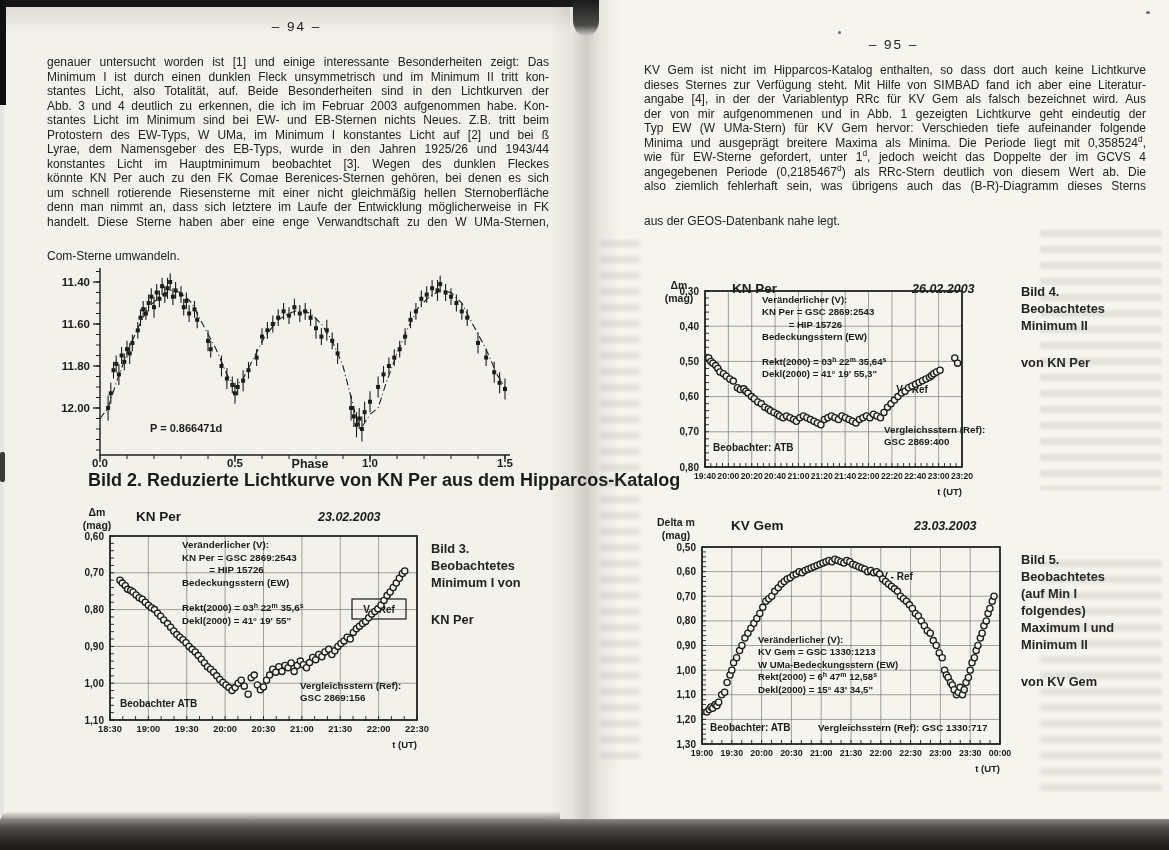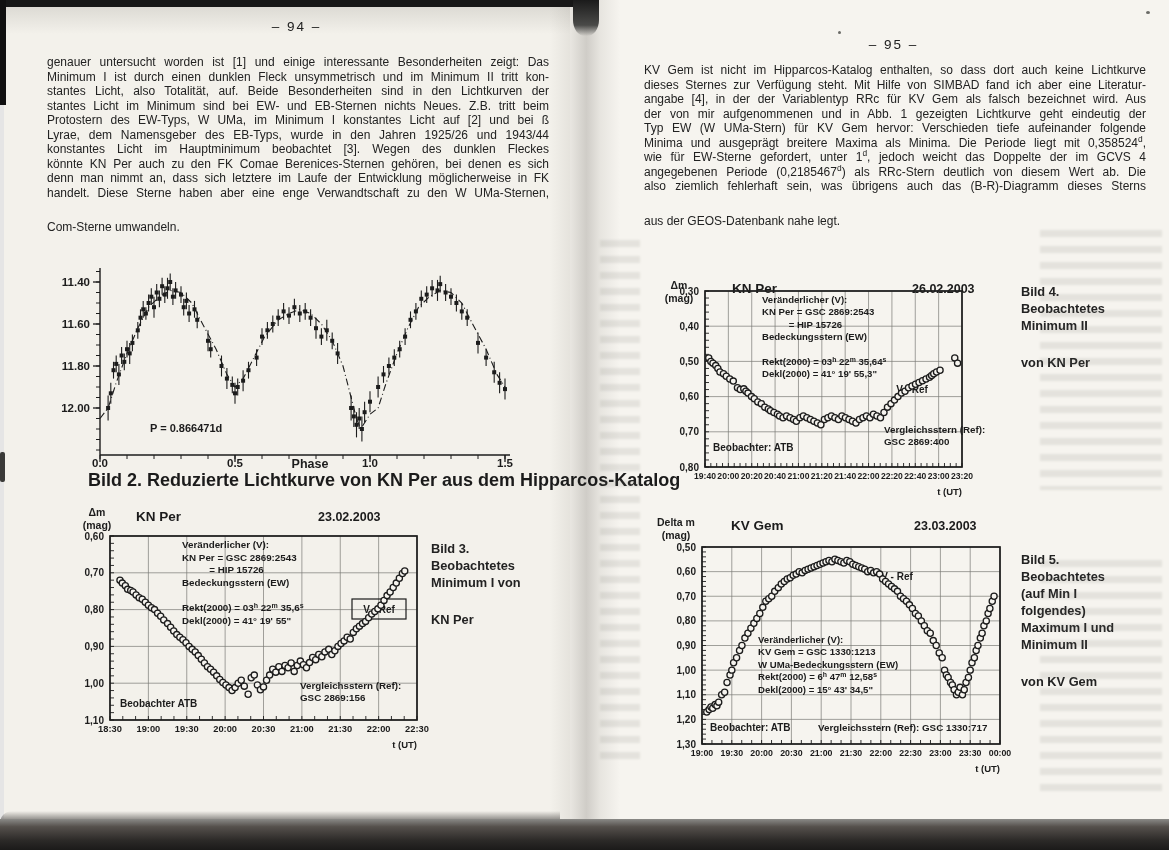--- a/index.html
+++ b/index.html
@@ -28,41 +28,43 @@
          overflow:hidden;color:#222;}
   .tline.last{text-align-last:left;margin-top:20px;}
   sup{font-size:70%;line-height:0;}
 
   svg{position:absolute;}
   .b2cap{position:absolute;left:88px;top:470px;font-weight:bold;font-size:18px;color:#1b1b1b;}
   .figcap{position:absolute;font-weight:bold;font-size:12.8px;line-height:17px;color:#1d1d1d;}
   .figcap .tline{height:17px;font-size:12.8px;line-height:17px;text-align:left;text-align-last:left;font-weight:bold;}
   .cylab{position:absolute;width:46px;text-align:center;font-size:10.5px;font-weight:bold;line-height:13px;color:#1d1d1d;}
   .ctitle{position:absolute;font-size:13.5px;font-weight:bold;color:#1b1b1b;}
-  .cdate{position:absolute;font-size:12.5px;font-weight:bold;color:#1b1b1b;}
+  .cdate{position:absolute;font-size:12.5px;font-weight:bold;color:#1b1b1b;font-style:italic;}
 </style>
 </head>
 <body>
 
 <div class="scan">
 
   <div class="paper-left"></div>
   <div class="paper-right"></div>
   <div class="gutter"></div>
 
   <div class="pageno" style="left:47px;top:19px">– 94 –</div>
   <div class="para" style="left:47px;top:55px">
       <div class="tline">genauer untersucht worden ist [1] und einige interessante Besonderheiten zeigt: Das</div>
       <div class="tline">Minimum I ist durch einen dunklen Fleck unsymmetrisch und im Minimum II tritt kon-</div>
       <div class="tline">stantes Licht, also Totalität, auf. Beide Besonderheiten sind in den Lichtkurven der</div>
+      <div class="tline">Abb. 3 und 4 deutlich zu erkennen, die ich im Februar 2003 aufgenommen habe. Kon-</div>
       <div class="tline">stantes Licht im Minimum sind bei EW- und EB-Sternen nichts Neues. Z.B. tritt beim</div>
       <div class="tline">Protostern des EW-Typs, W UMa, im Minimum I konstantes Licht auf [2] und bei ß</div>
       <div class="tline">Lyrae, dem Namensgeber des EB-Typs, wurde in den Jahren 1925/26 und 1943/44</div>
       <div class="tline">konstantes Licht im Hauptminimum beobachtet [3]. Wegen des dunklen Fleckes</div>
       <div class="tline">könnte KN Per auch zu den FK Comae Berenices-Sternen gehören, bei denen es sich</div>
+      <div class="tline">um schnell rotierende Riesensterne mit einer nicht gleichmäßig hellen Sternoberfläche</div>
       <div class="tline">denn man nimmt an, dass sich letztere im Laufe der Entwicklung möglicherweise in FK</div>
       <div class="tline">handelt. Diese Sterne haben aber eine enge Verwandtschaft zu den W UMa-Sternen,</div>
       <div class="tline last">Com-Sterne umwandeln.</div>
     </div>
 
   <svg id="svg-b2" style="left:58px;top:260px" width="462" height="215">
       <g>
         <line x1="42" y1="8" x2="42" y2="195" stroke="#1c1c1c" stroke-width="1.4"></line>
         <line x1="42" y1="195" x2="452" y2="195" stroke="#1c1c1c" stroke-width="1.4"></line>
         <line x1="38" y1="11.49999999999985" x2="42" y2="11.49999999999985" stroke="#1c1c1c" stroke-width="1"></line>

